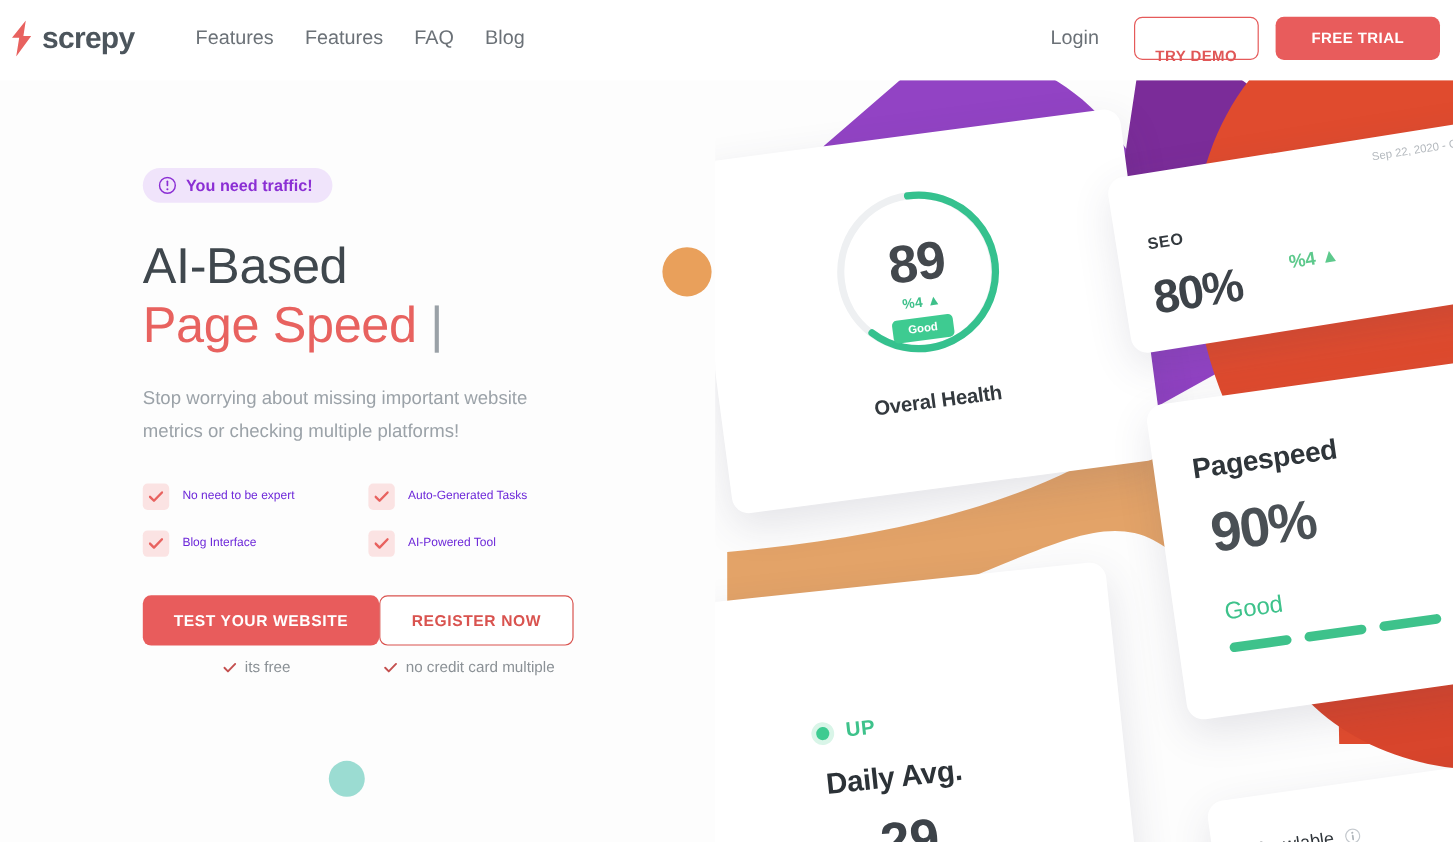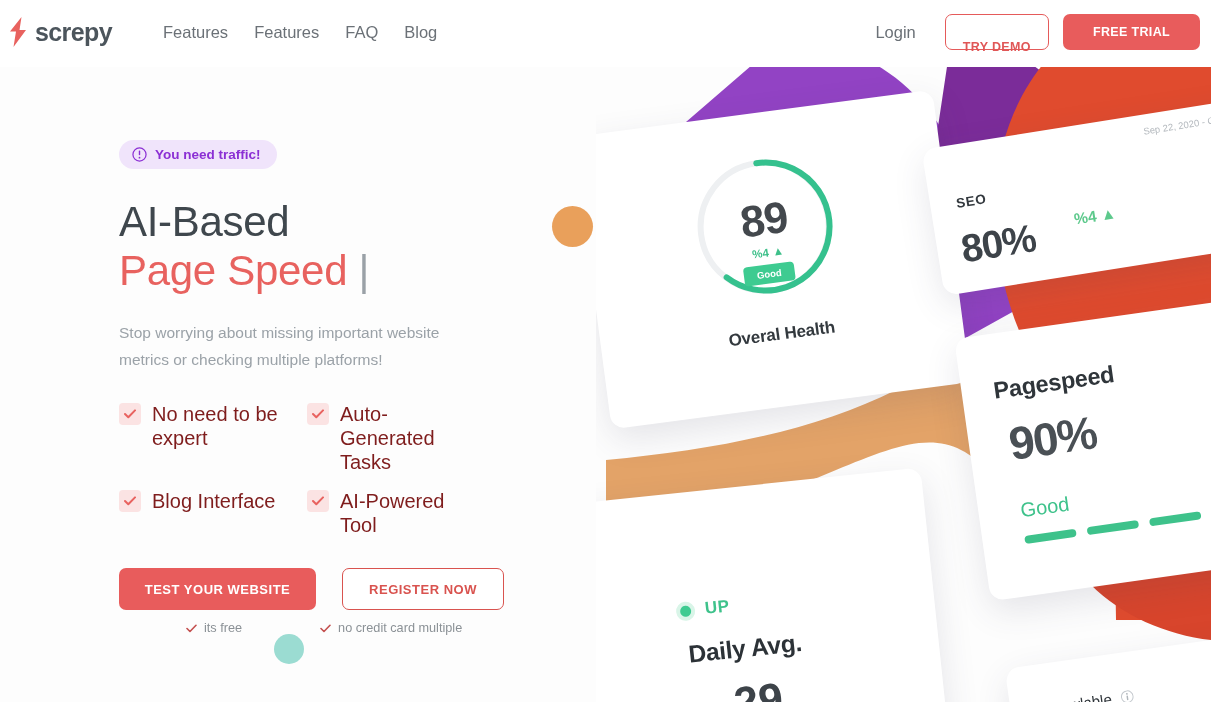--- a/index.html
+++ b/index.html
@@ -157,23 +157,23 @@
     width: 22px; height: 22px;
     background: #fbe3e3;
     border-radius: 4px;
     display: flex;
     align-items: center;
     justify-content: center;
     margin-top: 1px;
   }
   .chk svg { display: block; }
   .feature-label {
-    font-size: 20px;
+    font-size: 10px;
     line-height: 24px;
-    color: #7f1d1d;
+    color: #6d28d9;
     max-width: 140px;
   }
   .cta-row {
     margin-top: 31px;
     display: flex;
     align-items: center;
     gap: 0;
   }
   .btn-test {
     background: #e85c5c;
@@ -187,21 +187,20 @@
     letter-spacing: 0.5px;
     cursor: pointer;
   }
   .btn-register {
     background: #ffffff;
     color: #d9534f;
     border: 1.7px solid #d9534f;
     border-radius: 7px;
     width: 162px;
     height: 42px;
-    margin-left: 26px;
     font-size: 13px;
     font-weight: bold;
     letter-spacing: 0.5px;
     cursor: pointer;
   }
   .notes-row {
     margin-top: 11px;
     display: flex;
     align-items: center;
   }

